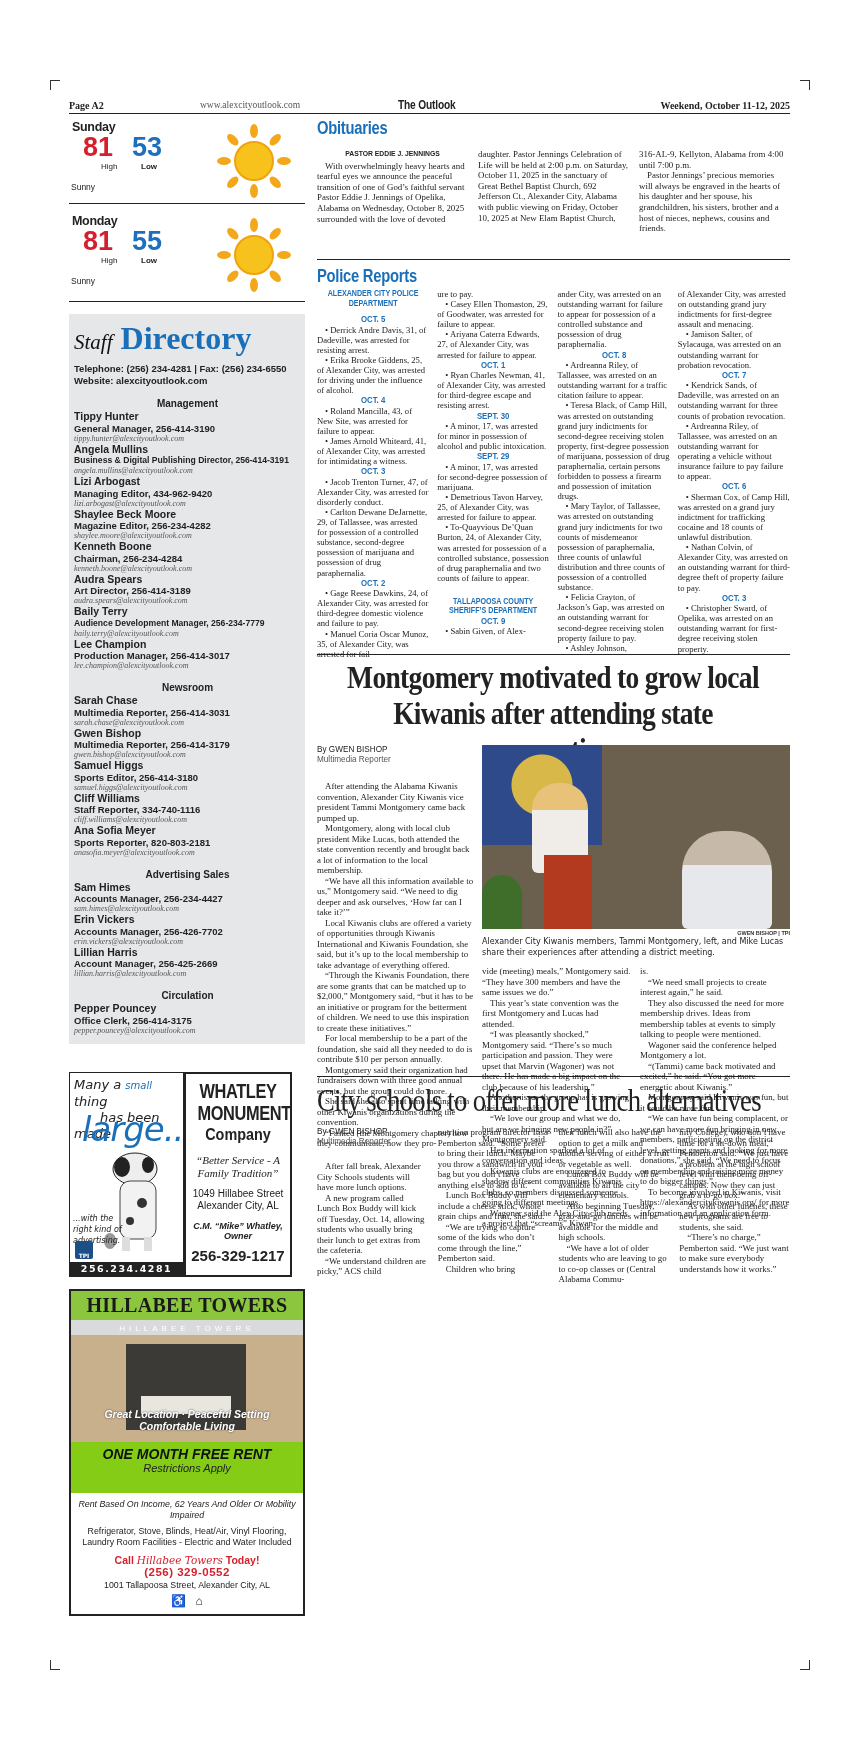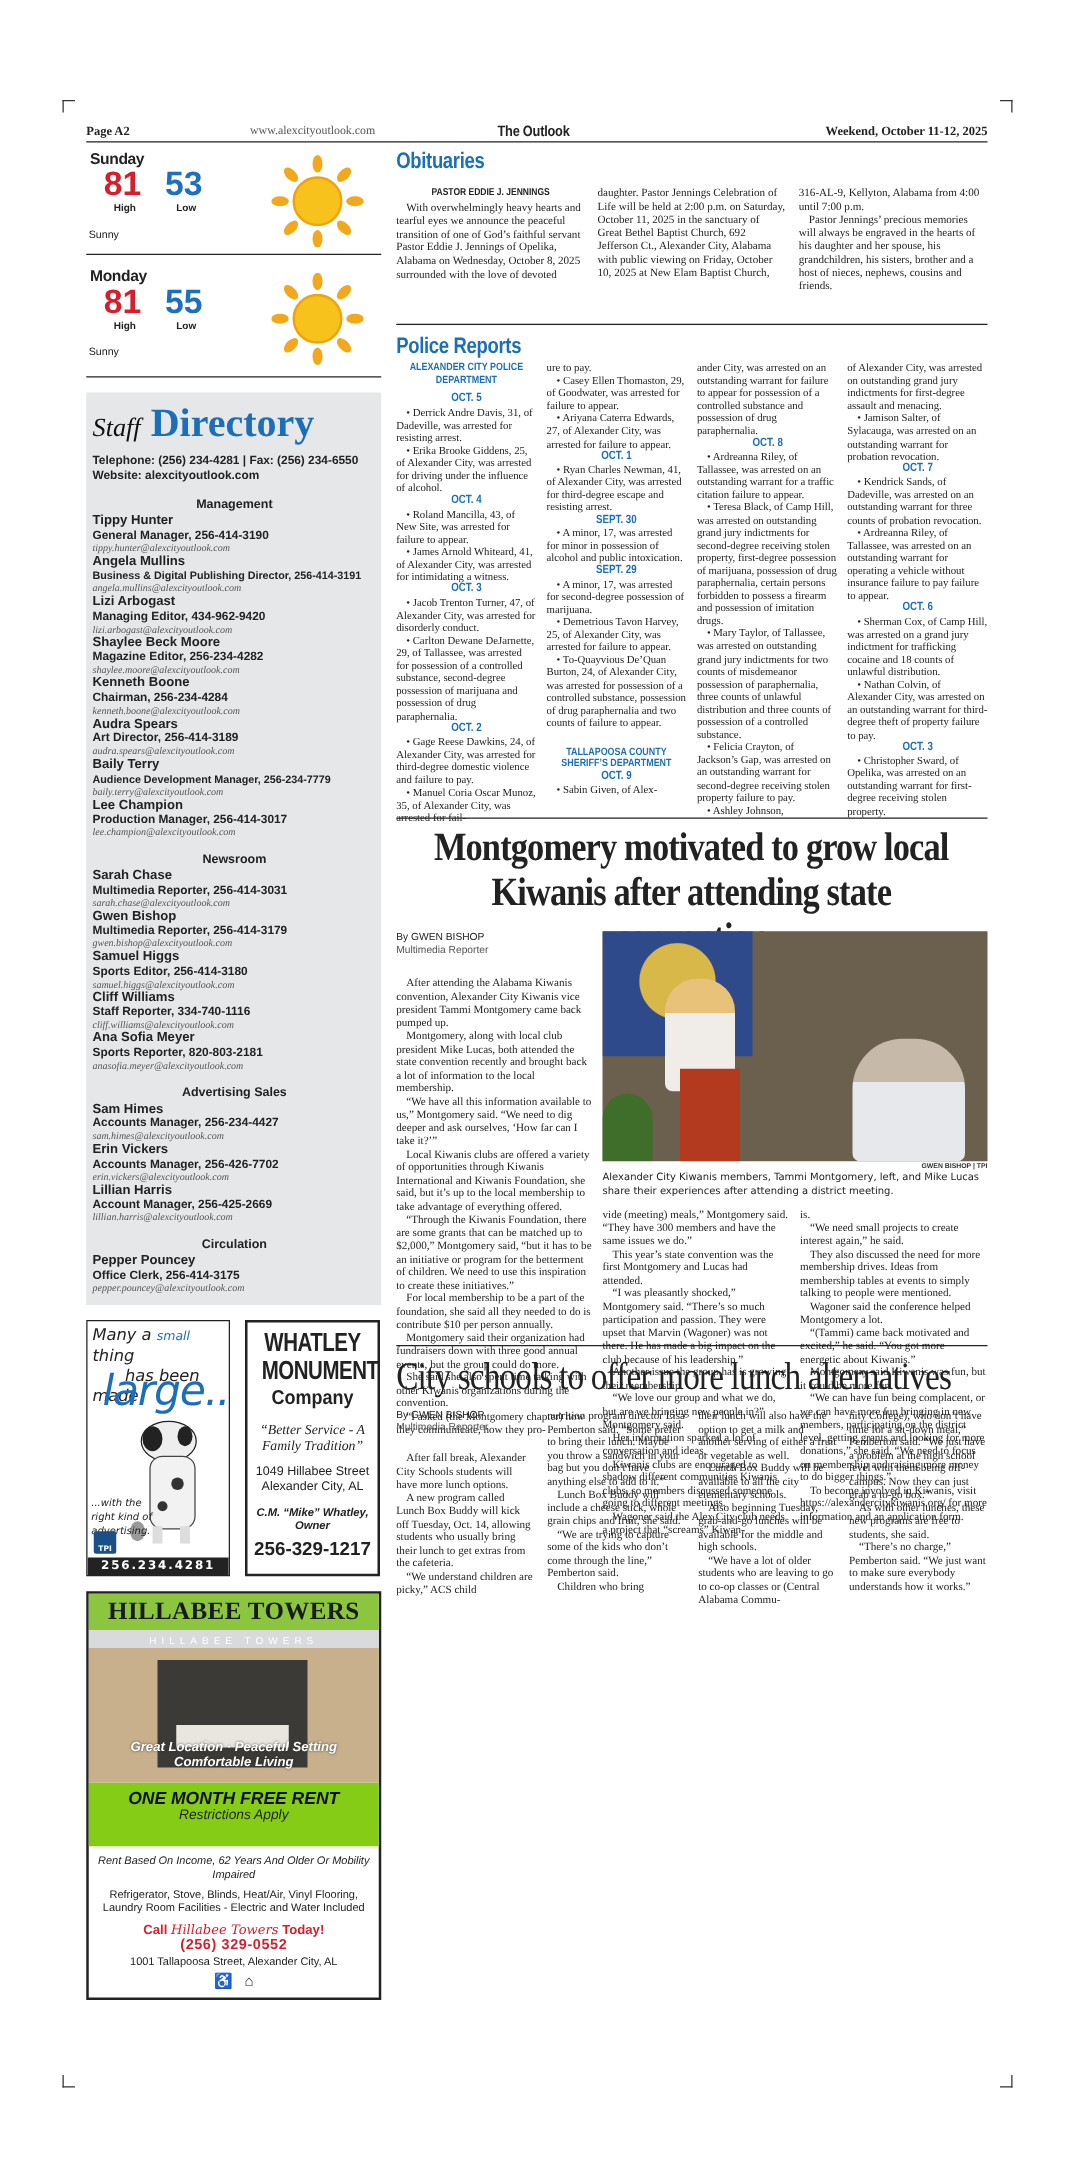--- a/index.html
+++ b/index.html
@@ -12,34 +12,34 @@
 .hdr .pg{left:0;font-weight:bold}
 .hdr .url{left:131px;color:#555;font-size:9.5px}
 .hdr .title{left:329px;font-family:"Liberation Sans",sans-serif;font-weight:bold;font-size:12px;top:0;letter-spacing:-.2px;transform:scaleX(.85);transform-origin:left}
 .hdr .date{right:0;font-weight:bold}
 
 .left{position:absolute;left:0;top:20px;width:236px}
 .wx{position:relative;height:86px;border-bottom:1.5px solid #222;font-family:"Liberation Sans",sans-serif}
 .wx .day{position:absolute;left:3px;top:2px;font-weight:bold;font-size:12.5px;letter-spacing:-.3px}
 .wx .hi{position:absolute;left:14px;top:14px;font-size:27px;font-weight:bold;color:#d61f2c}
 .wx .lo{position:absolute;left:63px;top:14px;font-size:27px;font-weight:bold;color:#1f6fbf}
-.wx .hil{position:absolute;left:22px;top:44px;font-size:8px;font-weight:bold}
+.wx .hil{position:absolute;left:32px;top:44px;font-size:8px;font-weight:normal}
 .wx .lol{position:absolute;left:72px;top:44px;font-size:8px;font-weight:bold}
 .wx .cond{position:absolute;left:2px;top:64px;font-size:8.5px}
 .wx .sun{position:absolute;left:148px;top:6px;width:74px;height:74px}
 .staff{margin-top:12px;background:#e6e7e9;padding:6px 4px 8px 5px;font-family:"Liberation Sans",sans-serif}
 .staff .t1{font-family:"Liberation Serif",serif;font-style:italic;font-size:21px;color:#111;display:inline-block}
 .staff .t2{font-family:"Liberation Serif",serif;font-weight:bold;font-size:32px;color:#1b6fb8;display:inline-block;margin-left:8px}
 .staff .contact{font-weight:bold;font-size:9.5px;margin-top:6px;line-height:12px}
 .staff .sec{text-align:center;font-weight:bold;font-size:10px;margin:11px 0 2px}
 .staff .nm{font-weight:bold;font-size:10.5px;line-height:11.5px}
 .staff .rl{font-weight:bold;font-size:9.5px;line-height:11px}
 .staff .rl.small{font-size:8.6px}
 .staff .em{font-family:"Liberation Serif",serif;font-style:italic;font-size:8px;color:#555;line-height:10px}
-.ads{display:flex;gap:12px;margin-top:12px}
+.ads{display:flex;margin-top:28px}
 .tpi{width:115px;height:205px;border:1px solid #222;position:relative;background:#fff;overflow:hidden;font-family:"DejaVu Sans",sans-serif}
 .tpi .a{position:absolute;left:4px;top:4px;font-size:13px;line-height:16px;font-style:italic;color:#222}
 .tpi .a .sm{color:#1b6fb8;font-size:10px}
 .tpi .large{position:absolute;left:12px;top:36px;font-size:34px;color:#1b6fb8;font-style:italic;letter-spacing:-1px}
 .tpi .dog{position:absolute;left:22px;top:78px;width:86px;height:100px}
 .tpi .kind{position:absolute;left:3px;top:140px;font-size:8px;font-style:italic;line-height:11px}
 .tpi .logo{position:absolute;left:5px;top:168px;width:18px;height:18px;background:#1b4f88;border-radius:2px;color:#fff;font-size:6px;text-align:center;line-height:30px;font-weight:bold}
 .tpi .ph{position:absolute;left:0;bottom:0;width:100%;height:14px;background:#222;color:#fff;font-size:9.5px;font-weight:bold;text-align:center;line-height:14px;letter-spacing:1.5px}
 .whatley{width:108px;height:205px;border:2px solid #222;text-align:center;font-family:"Liberation Sans",sans-serif;padding-top:6px}
 .whatley .w1{font-weight:bold;font-size:21px;line-height:22px;transform:scaleX(.78);letter-spacing:-.5px}

